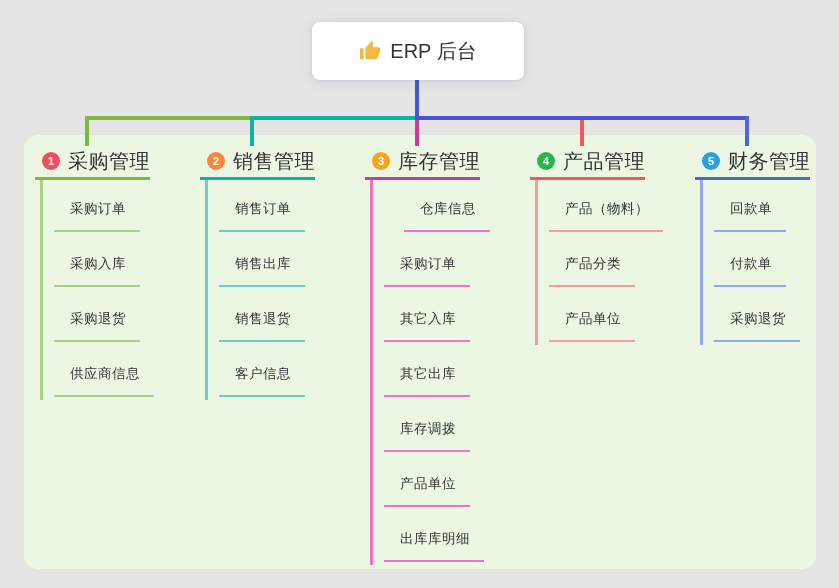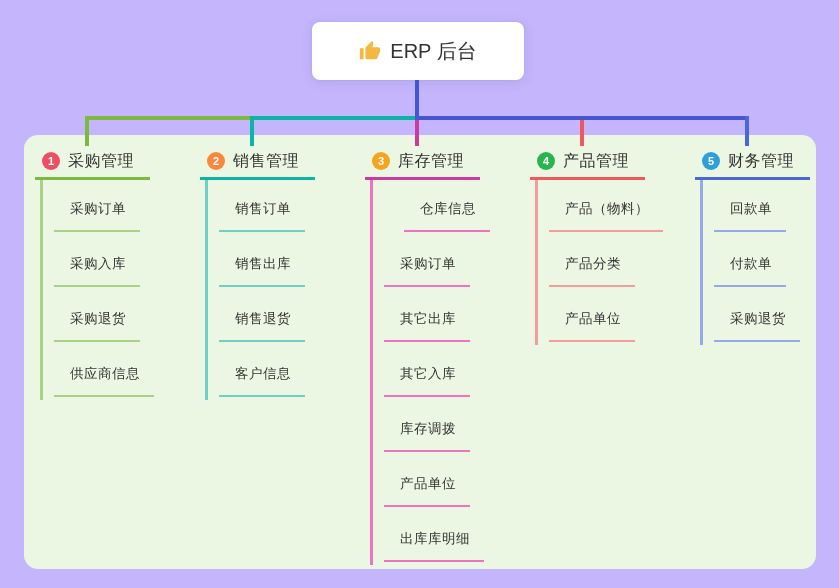--- a/index.html
+++ b/index.html
@@ -1,19 +1,19 @@
 <!DOCTYPE html>
 <html><head>
 <meta charset="utf-8">
 <style>
   * { margin:0; padding:0; box-sizing:border-box; }
   html,body { background:#fff; }
   body { font-family:"Liberation Sans","DejaVu Sans",sans-serif; }
   #stage {
-    position:relative; width:839px; height:588px; background:#c4b5fd; overflow:hidden;
+    position:relative; width:839px; height:588px; background:#e5e5e5; overflow:hidden;
   }
   #panel {
     position:absolute; left:24px; top:135px; width:792px; height:434px;
     border-radius:14px;
   }
   #root-card {
     position:absolute; left:312px; top:22px; width:212px; height:58px;
     background:#fff; border-radius:8px;
     box-shadow:0 2px 12px rgba(60,80,120,.14), 0 0 2px rgba(60,80,120,.10);
     display:flex; align-items:center; justify-content:center; gap:9px;
@@ -22,21 +22,21 @@
   #root-card .ticon { width:22px; height:22px; display:inline-block; }
   .branch-col { position:absolute; width:150px; }
   .branch-header {
     position:relative; height:32px; display:flex; align-items:center;
   }
   .badge {
     width:18px; height:18px; border-radius:50%; margin-left:7px;
     color:#fff; font-size:11px; font-weight:bold;
     display:flex; align-items:center; justify-content:center; flex:0 0 auto;
   }
-  .btitle { margin-left:8px; font-size:16px; color:#333; white-space:nowrap; letter-spacing:.5px; }
+  .btitle { margin-left:8px; font-size:20px; color:#333; white-space:nowrap; letter-spacing:.5px; }
   .h-underline { position:absolute; left:0; bottom:-3px; height:3.5px; width:115px; }
   .children { position:relative; }
   .vline { position:absolute; left:5px; top:3px; width:2.5px; }
   .child-row { position:relative; height:55px; }
   .child-label {
     position:absolute; left:19px; bottom:0; white-space:nowrap;
     font-size:13.5px; color:#333; letter-spacing:.5px;
     padding:0 14px 12px 16px; border-bottom-style:solid; border-bottom-width:2.5px;
   }
 </style>
@@ -119,24 +119,24 @@
         </div>
         <div class="children">
           <div class="vline" style="height: 385px; background: rgb(238, 116, 194);"></div>
           <div class="child-row">
             <div class="child-label" style="border-bottom-color: rgb(238, 116, 194); margin-left: 20px;">仓库信息</div>
           </div>
           <div class="child-row">
             <div class="child-label" style="border-bottom-color: rgb(238, 116, 194);">采购订单</div>
           </div>
           <div class="child-row">
-            <div class="child-label" style="border-bottom-color: rgb(238, 116, 194);">其它出库</div>
+            <div class="child-label" style="border-bottom-color: rgb(238, 116, 194);">其它入库</div>
           </div>
           <div class="child-row">
-            <div class="child-label" style="border-bottom-color: rgb(238, 116, 194);">其它入库</div>
+            <div class="child-label" style="border-bottom-color: rgb(238, 116, 194);">其它出库</div>
           </div>
           <div class="child-row">
             <div class="child-label" style="border-bottom-color: rgb(238, 116, 194);">库存调拨</div>
           </div>
           <div class="child-row">
             <div class="child-label" style="border-bottom-color: rgb(238, 116, 194);">产品单位</div>
           </div>
           <div class="child-row">
             <div class="child-label" style="border-bottom-color: rgb(238, 116, 194);">出库库明细</div>
           </div>

